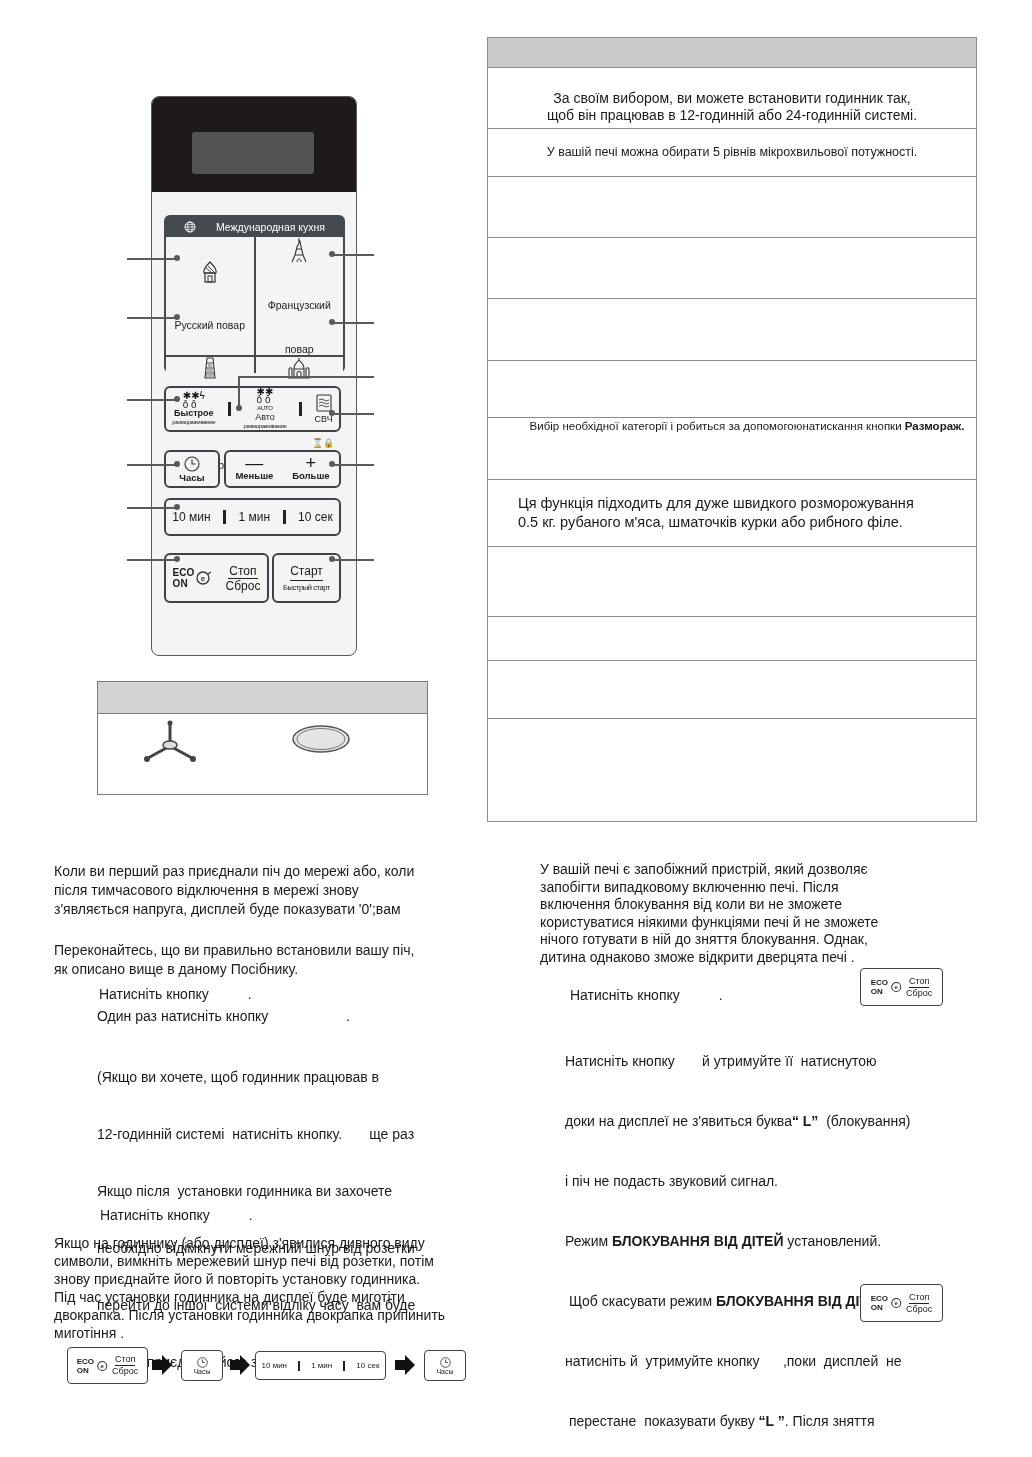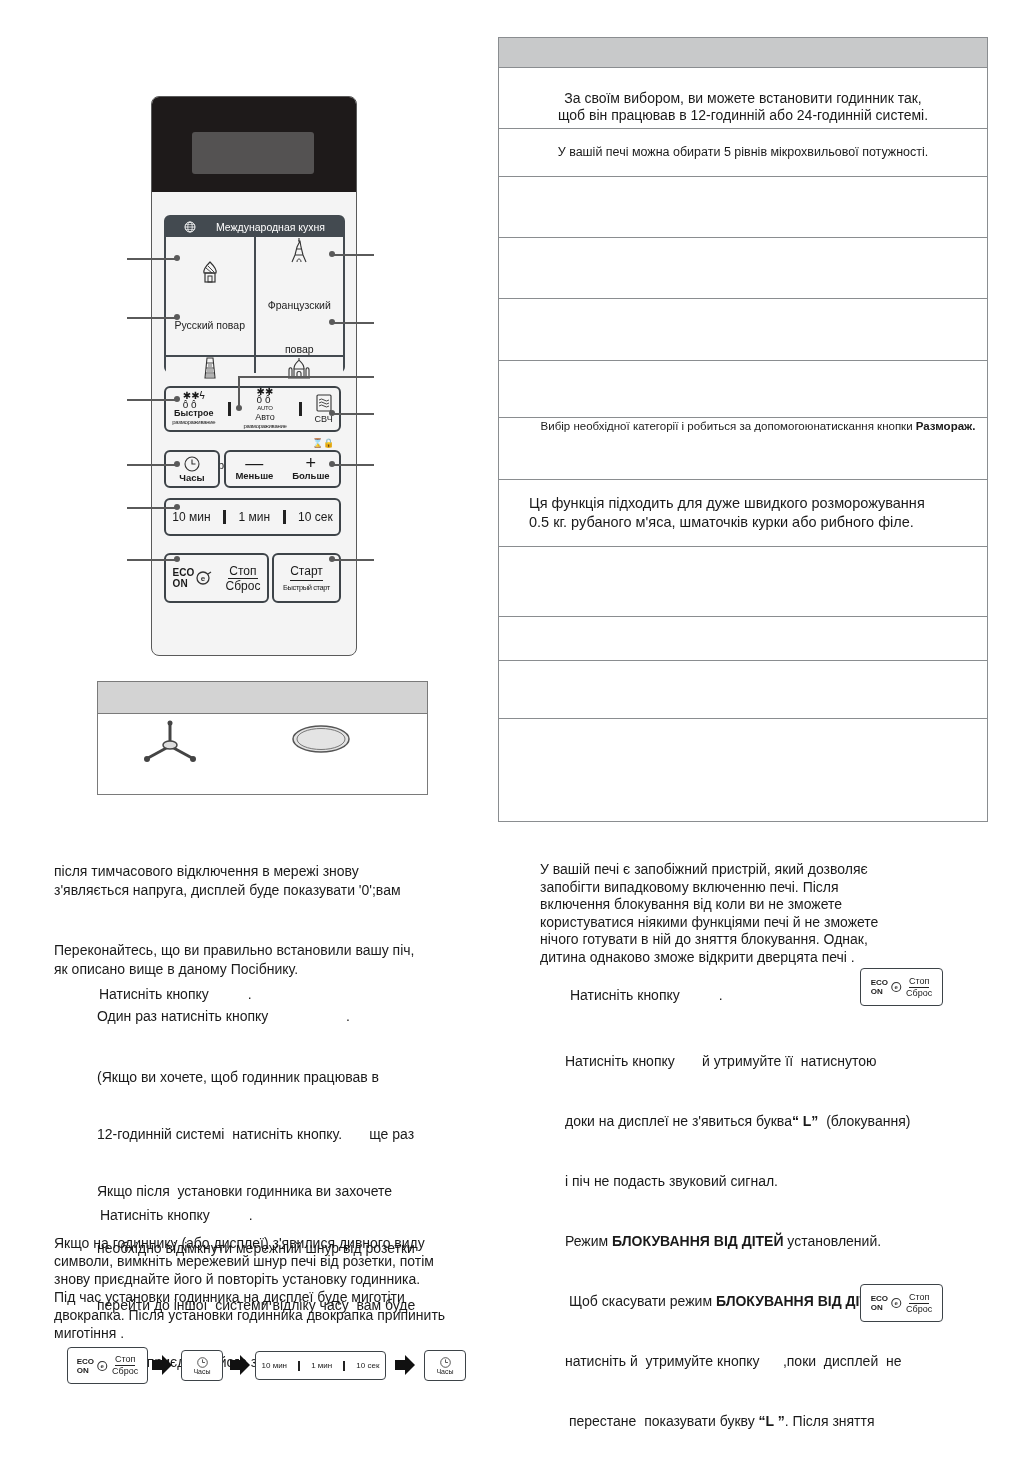--- a/index.html
+++ b/index.html
@@ -42,21 +42,21 @@
 
   .lead { height: 2px; background: #5a5a5a; }
   .dot { width: 6px; height: 6px; border-radius: 50%; background: #5a5a5a; }
   .hourglass-note { left: 312px; top: 438px; font-size: 9px; color: #333; }
 
   
   .acc { left: 97px; top: 681px; width: 331px; height: 114px; border: 1px solid #7a7a7a; box-sizing: border-box; }
   .acc-head { height: 31px; background: #d3d3d3; border-bottom: 1px solid #7a7a7a; }
 
   
-  .rtable { left: 498px; top: 37px; width: 490px; border: 1.5px solid #8a8d90; box-sizing: border-box; }
+  .rtable { left: 487px; top: 37px; width: 490px; border: 1.5px solid #8a8d90; box-sizing: border-box; }
   .rrow { border-top: 1.5px solid #8a8d90; box-sizing: border-box; display: flex; align-items: center; justify-content: center; text-align: center; }
   .rrow:first-child { border-top: none; }
   .rhead { background: #c8c9ca; }
   .rtext { font-size: 14px; line-height: 17px; }
   .rtext-sm { font-size: 12.5px; }
   .rtext-left { justify-content: flex-start; text-align: left; padding-left: 30px; font-size: 11.5px; line-height: 16px; }
 
   
   .para { font-size: 14px; line-height: 19px; color: #1a1a1a; }
   .mini-btn { border: 1.5px solid #3d4348; border-radius: 4px; background: #fff; box-sizing: border-box; display: flex; align-items: center; justify-content: center; }
@@ -261,20 +261,21 @@
     <span>Ця функція підходить для дуже  швидкого розморожування</span>
     <span>0.5 кг. рубаного м'яса, шматочків курки або рибного філе.</span>
   </div>
   <div class="rrow" style="height:70px;"></div>
   <div class="rrow" style="height:44px;"></div>
   <div class="rrow" style="height:58px;"></div>
   <div class="rrow" style="height:103px;"></div>
 </div>
 
 <div class="abs para" style="left:54px;top:862px;width:460px;">
+  <div>Коли ви перший раз приєднали піч  до мережі або, коли</div>
   <div>після   тимчасового відключення в мережі  знову</div>
   <div>з'являється напруга, дисплей  буде показувати '0';вам</div>
 </div>
 <div class="abs para" style="left:54px;top:941px;width:460px;">
   <div>Переконайтесь, що ви правильно встановили вашу  піч,</div>
   <div>як описано вище в даному Посібнику.</div>
 </div>
 
 <div class="abs para" style="left:99px;top:985px;white-space:pre;">Натисніть кнопку          .</div>
 <div class="abs para" style="left:97px;top:1007px;white-space:pre;">Один раз натисніть кнопку                    .</div>

